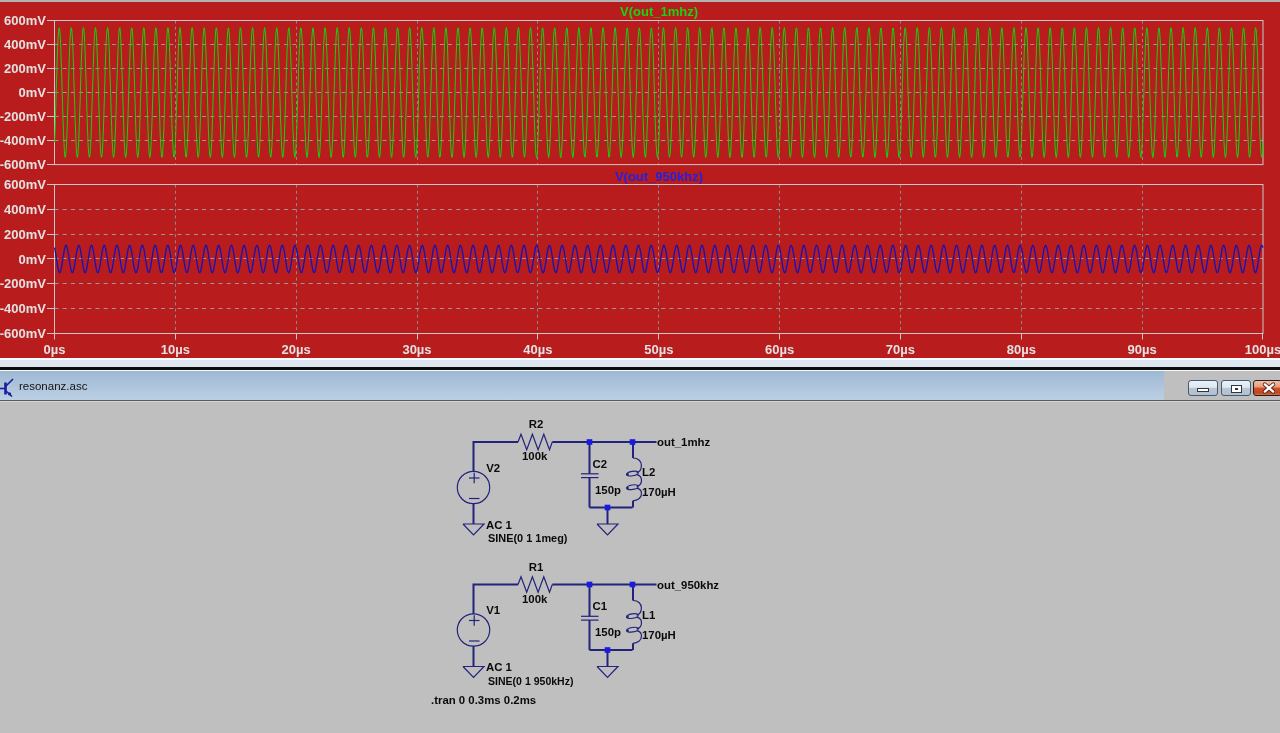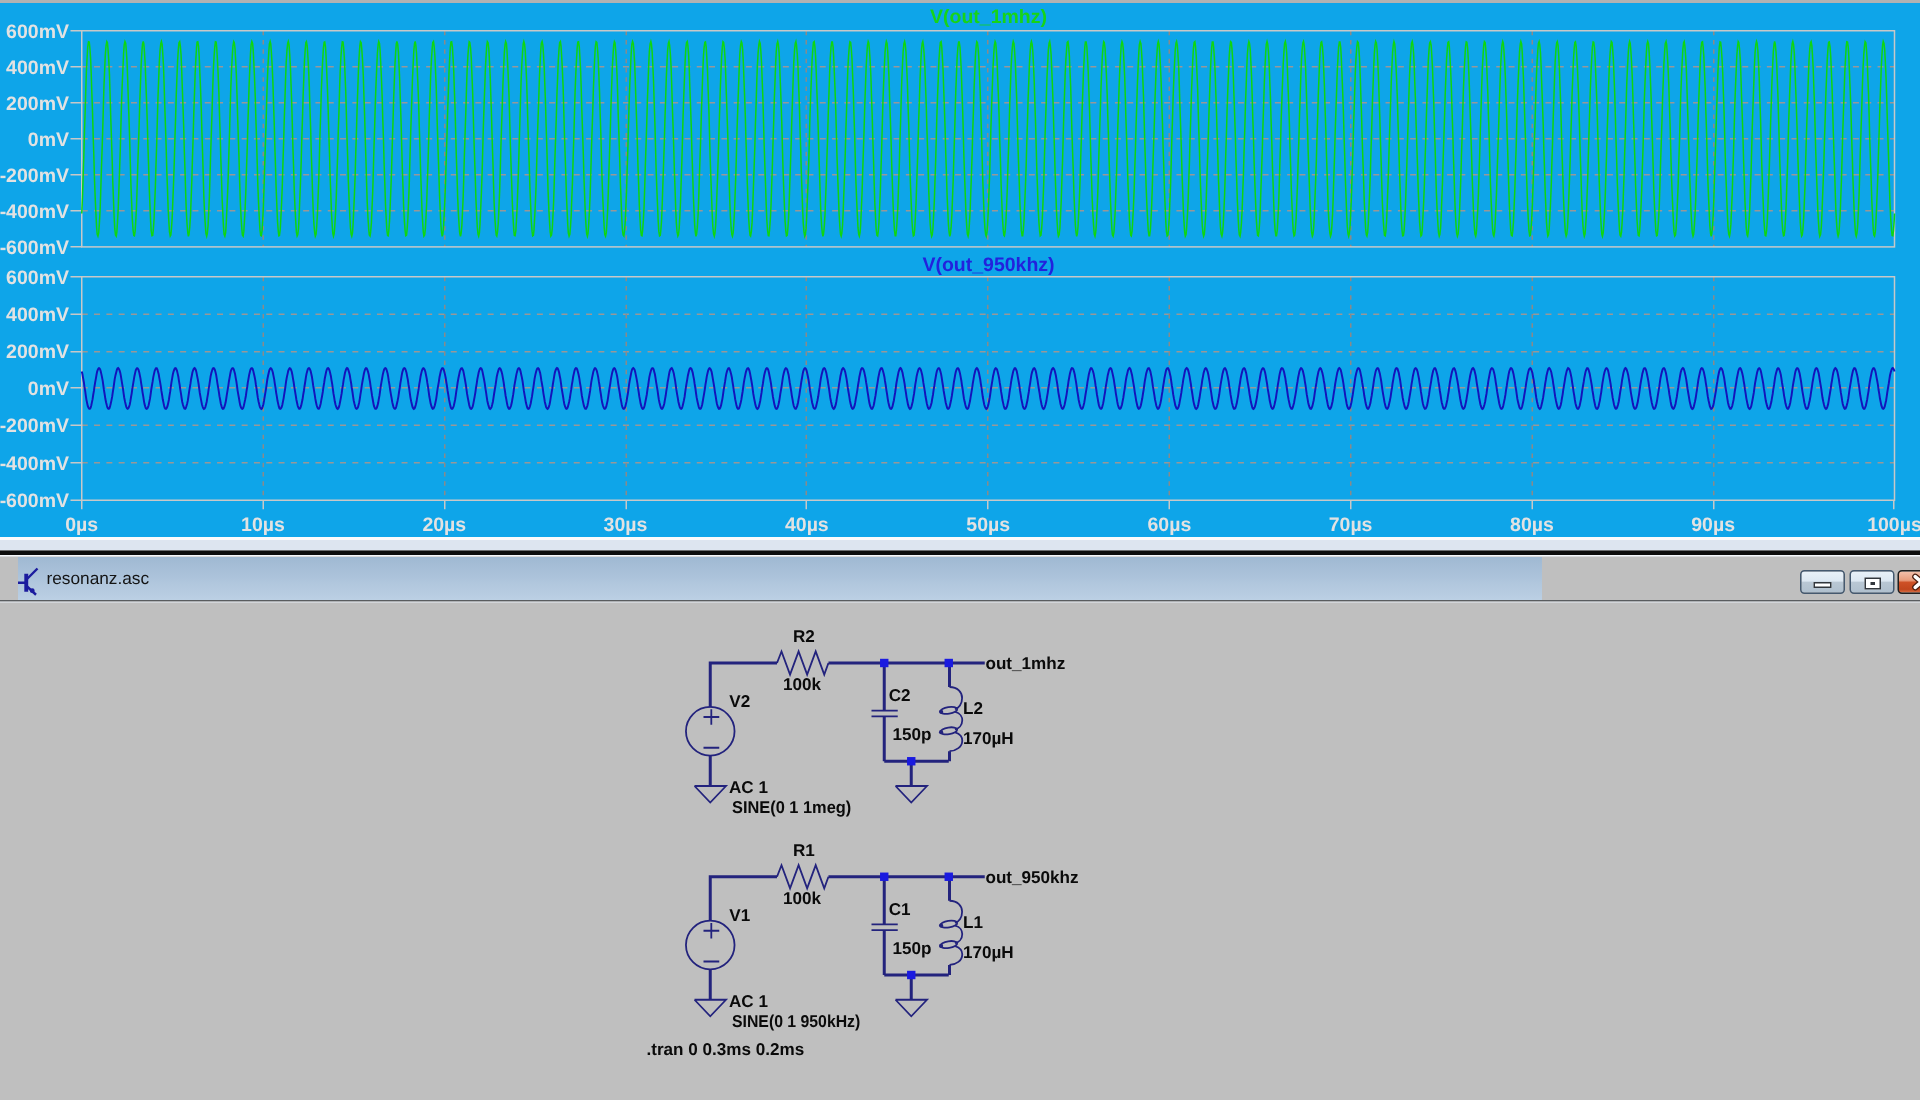--- a/index.html
+++ b/index.html
@@ -1,19 +1,19 @@
 <!DOCTYPE html>
 <html><head><meta charset="utf-8"><style>
 *{margin:0;padding:0;box-sizing:border-box}
 html,body{width:1280px;height:733px;overflow:hidden;background:#bfbfbf;font-family:"Liberation Sans",sans-serif}
-#wave{position:absolute;top:0;left:0;width:1280px;height:358px;background:#0ea5e9}
+#wave{position:absolute;top:0;left:0;width:1280px;height:358px;background:#b91c1c}
 #topstrip{position:absolute;top:0;left:0;width:1280px;height:2px;background:#b2b2b2}
 #strip1{position:absolute;top:358px;left:0;width:1280px;height:1.6px;background:#fafbfc}#strip1b{position:absolute;top:359.6px;left:0;width:1280px;height:7.4px;background:#dde5f0}
 #dark1{position:absolute;top:367px;left:0;width:1280px;height:2.5px;background:#0d0d0d}#wline{position:absolute;top:369.5px;left:0;width:1280px;height:1.3px;background:#f5f8fc}
-#tbar{position:absolute;top:370.8px;left:12px;width:1016px;height:28.9px;
+#tbar{position:absolute;top:370.8px;left:0;width:1164px;height:28.9px;
 background:linear-gradient(#9eb8d2 0%,#a5bdd6 20%,#abc2da 45%,#b2c8de 65%,#b7cce1 85%,#bcd0e4 100%)}
 #tbar .ttl{position:absolute;left:19px;top:9px;font-size:11.5px;color:#141414}
 .wbtn{position:absolute;top:8.5px;height:16px;border:1px solid #45596f;border-radius:3px;
 background:linear-gradient(#e9f1f8 0%,#dde8f2 45%,#b9c7d4 52%,#b0c0ce 100%)}
 #bmin{left:1188px;width:30px}
 #bmax{left:1220.5px;width:30px}
 #bclose{left:1253px;width:29px;border-color:#202020;background:linear-gradient(#f2c0ab 0%,#e89c7c 42%,#ce5126 52%,#c1461d 85%,#d96f45 100%)}
 #dark2{position:absolute;top:399.7px;left:0;width:1280px;height:1.3px;background:#595c5f}
 #lite2{position:absolute;top:401px;left:0;width:1280px;height:1px;background:#d2d5d9}
 #schem{position:absolute;top:402px;left:0;width:1280px;height:331px;background:#bfbfbf}

